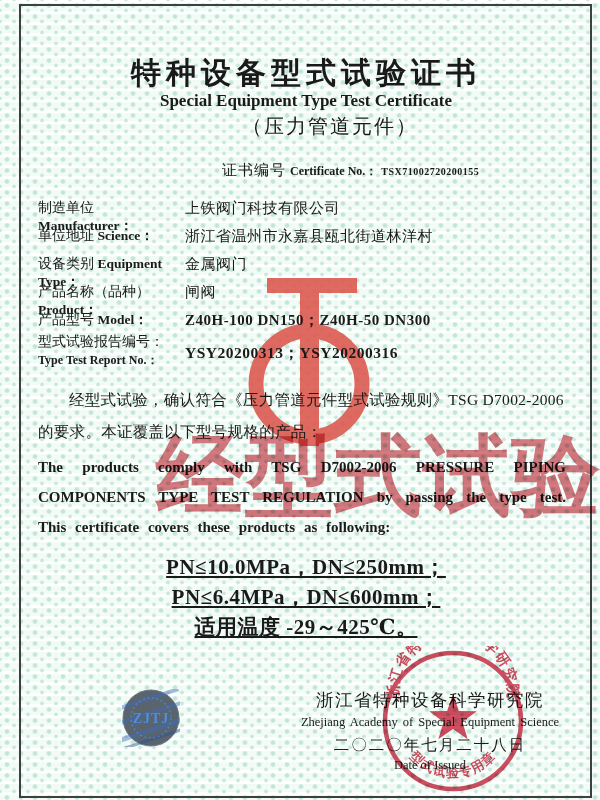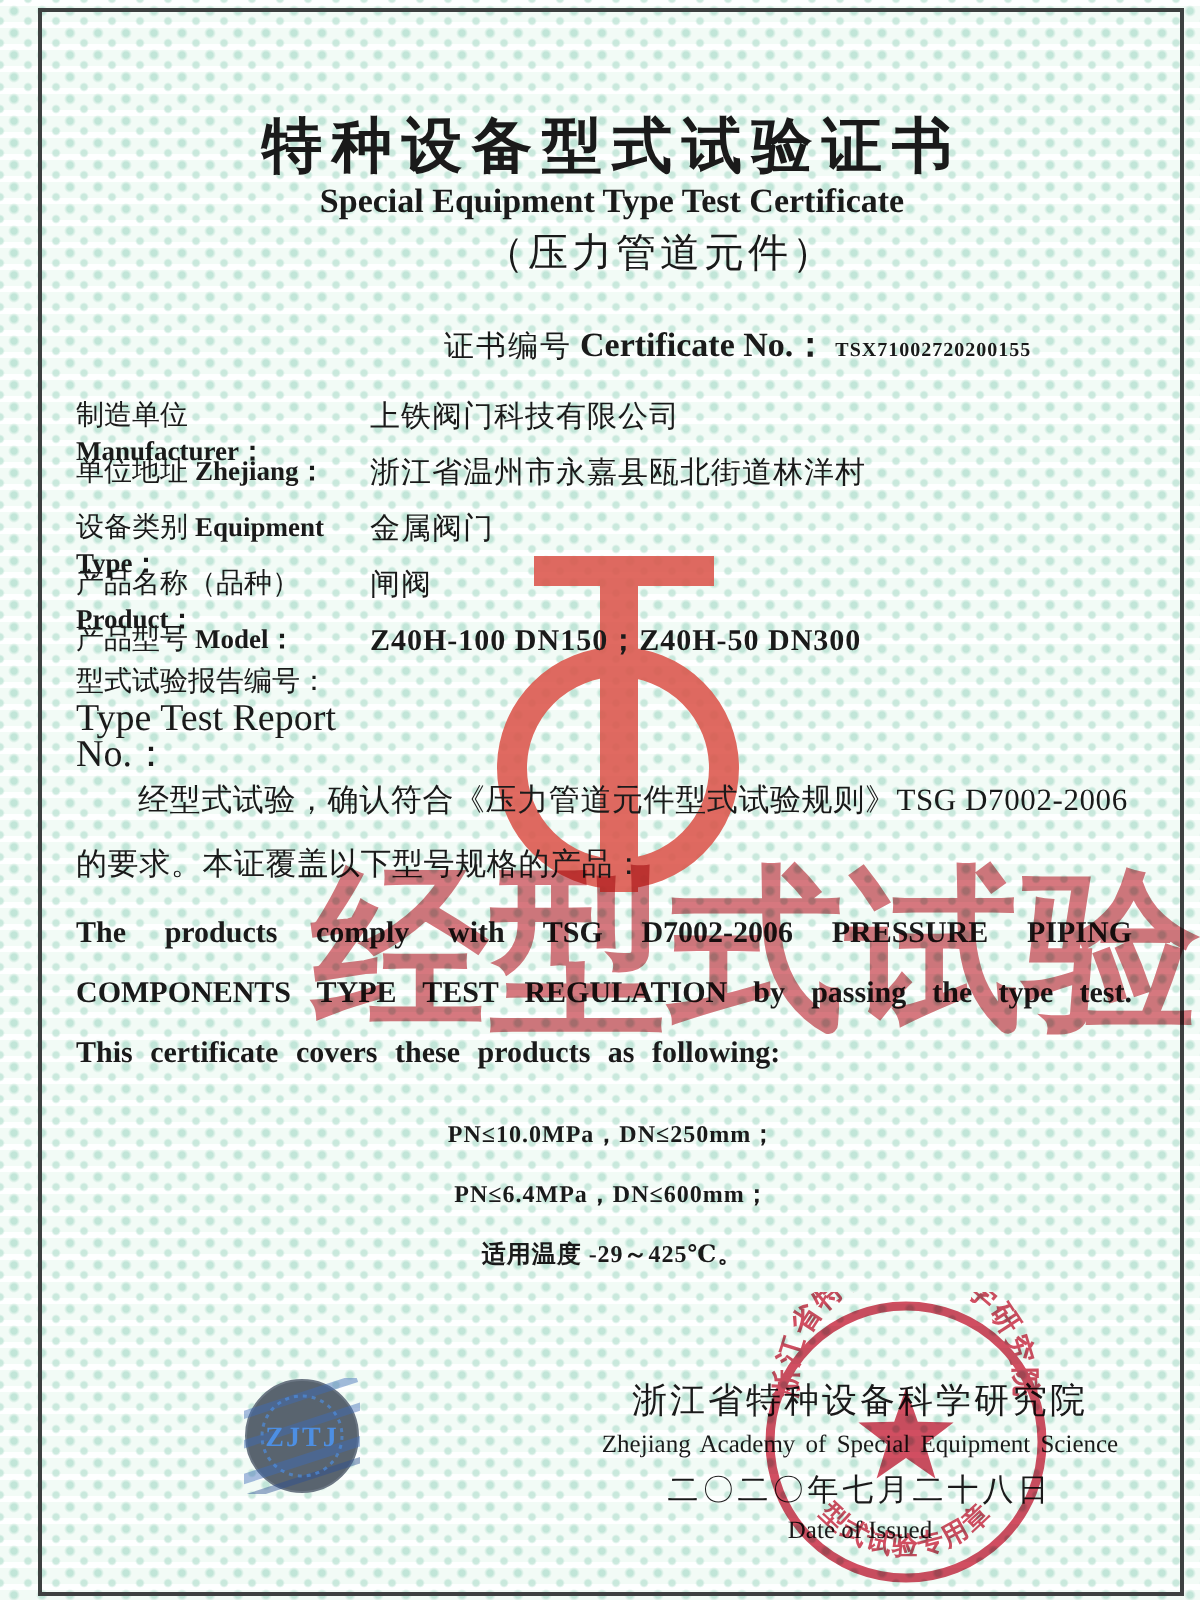--- a/index.html
+++ b/index.html
@@ -22,38 +22,38 @@
     border:2px solid #3d4040; z-index:1; pointer-events:none;
   }
   .abs{position:absolute;}
   .center{left:20px;right:8px;text-align:center;}
   .title-cn{top:53px;font-size:30px;font-weight:bold;letter-spacing:5px;z-index:5;}
   .title-en{top:91px;font-size:17px;font-weight:bold;z-index:5;}
   .subtitle-cn{top:113px;font-size:20px;letter-spacing:2px;z-index:5;margin-left:48px;}
   .subtitle-en{top:141px;font-size:13px;font-weight:bold;letter-spacing:.5px;z-index:5;}
   .cert-line{left:222px;top:161px;z-index:5;white-space:nowrap;}
   .cert-line .cn{font-size:15px;letter-spacing:1px;}
-  .cert-line .en{font-size:17px;font-weight:bold;}
+  .cert-line .en{font-size:12px;font-weight:bold;}
   .cert-line .num{font-size:10px;font-weight:bold;letter-spacing:.5px;}
 
   .frow{left:38px;z-index:5;width:540px;}
   .frow .lab{display:inline-block;width:147px;vertical-align:top;font-size:14px;}
   .frow .lab .en{font-weight:bold;font-size:13.5px;}
   .frow .val{display:inline-block;font-size:15px;letter-spacing:.5px;}
   .bold{font-weight:bold;}
   .r1{top:199px}.r2{top:227px}.r3{top:255px}.r4{top:283px}.r5{top:311px}
   .r6-label{left:38px;top:333px;z-index:5;font-size:14px;line-height:18px;width:150px;}
-  .r6-label .en{font-weight:normal;font-size:19px;}
+  .r6-label .en{font-weight:bold;font-size:12px;}
   .r6-value{left:185px;top:343px;z-index:5;font-size:15.5px;font-weight:bold;letter-spacing:.5px;}
 
   .body-cn1{left:38px;top:390px;width:534px;font-size:15.5px;z-index:5;padding-left:31px;letter-spacing:.3px;}
   .body-cn2{left:38px;top:422px;width:534px;font-size:15.5px;z-index:5;letter-spacing:.3px;}
   .body-en{left:38px;top:452px;width:528px;font-size:15px;font-weight:bold;line-height:30px;
            text-align:justify;word-spacing:5px;z-index:5;}
-  .specs{top:552px;z-index:5;font-size:12px;font-weight:bold;line-height:30px;letter-spacing:.5px;}
+  .specs{top:552px;z-index:5;font-size:21px;font-weight:bold;line-height:30px;letter-spacing:.5px;text-decoration:underline;}
 
   .footer{left:280px;top:688px;width:300px;text-align:center;z-index:5;}
   .footer .issuer-cn{font-size:17.5px;letter-spacing:1.5px;}
   .footer .issuer-en{font-size:12.5px;margin-top:3px;word-spacing:2px;}
   .footer .date-cn{font-size:15.5px;letter-spacing:2px;margin-top:5px;}
   .footer .date-en{font-size:12.5px;margin-top:2px;}
 
   .watermark{
     left:156px;top:424px;z-index:30;
     font-size:88px;font-weight:bold;line-height:1.2;white-space:nowrap;
@@ -76,35 +76,36 @@
   <div class="abs cert-line">
     <span class="cn">证书编号</span>
     <span class="en">Certificate No.：</span>
     <span class="num">TSX71002720200155</span>
   </div>
 
   <div class="abs frow r1">
     <span class="lab"><span class="cn">制造单位</span> <span class="en">Manufacturer：</span></span><span class="val">上铁阀门科技有限公司</span>
   </div>
   <div class="abs frow r2">
-    <span class="lab"><span class="cn">单位地址</span> <span class="en">Zhejiang：</span></span><span class="val">浙江省温州市永嘉县瓯北街道林洋村</span>
+    <span class="lab"><span class="cn">单位地址</span> <span class="en">Science：</span></span><span class="val">浙江省温州市永嘉县瓯北街道林洋村</span>
   </div>
   <div class="abs frow r3">
     <span class="lab"><span class="cn">设备类别</span> <span class="en">Equipment Type：</span></span><span class="val">金属阀门</span>
   </div>
   <div class="abs frow r4">
     <span class="lab"><span class="cn">产品名称（品种）</span> <span class="en">Product：</span></span><span class="val">闸阀</span>
   </div>
   <div class="abs frow r5">
     <span class="lab"><span class="cn">产品型号</span> <span class="en">Model：</span></span><span class="val bold">Z40H-100 DN150；Z40H-50 DN300</span>
   </div>
   <div class="abs r6-label">
     <div class="cn">型式试验报告编号：</div>
     <div class="en">Type Test Report No.：</div>
   </div>
+  <div class="abs r6-value">YSY20200313；YSY20200316</div>
 
   <div class="abs body-cn1">经型式试验，确认符合《压力管道元件型式试验规则》TSG D7002-2006</div>
   <div class="abs body-cn2">的要求。本证覆盖以下型号规格的产品：</div>
   <div class="abs body-en">The products comply with TSG D7002-2006 PRESSURE PIPING COMPONENTS TYPE TEST REGULATION by passing the type test. This certificate covers these products as following:</div>
 
   <div class="abs center specs">
     <div>PN≤10.0MPa，DN≤250mm；</div>
     <div>PN≤6.4MPa，DN≤600mm；</div>
     <div>适用温度 -29～425℃。</div>
   </div>

